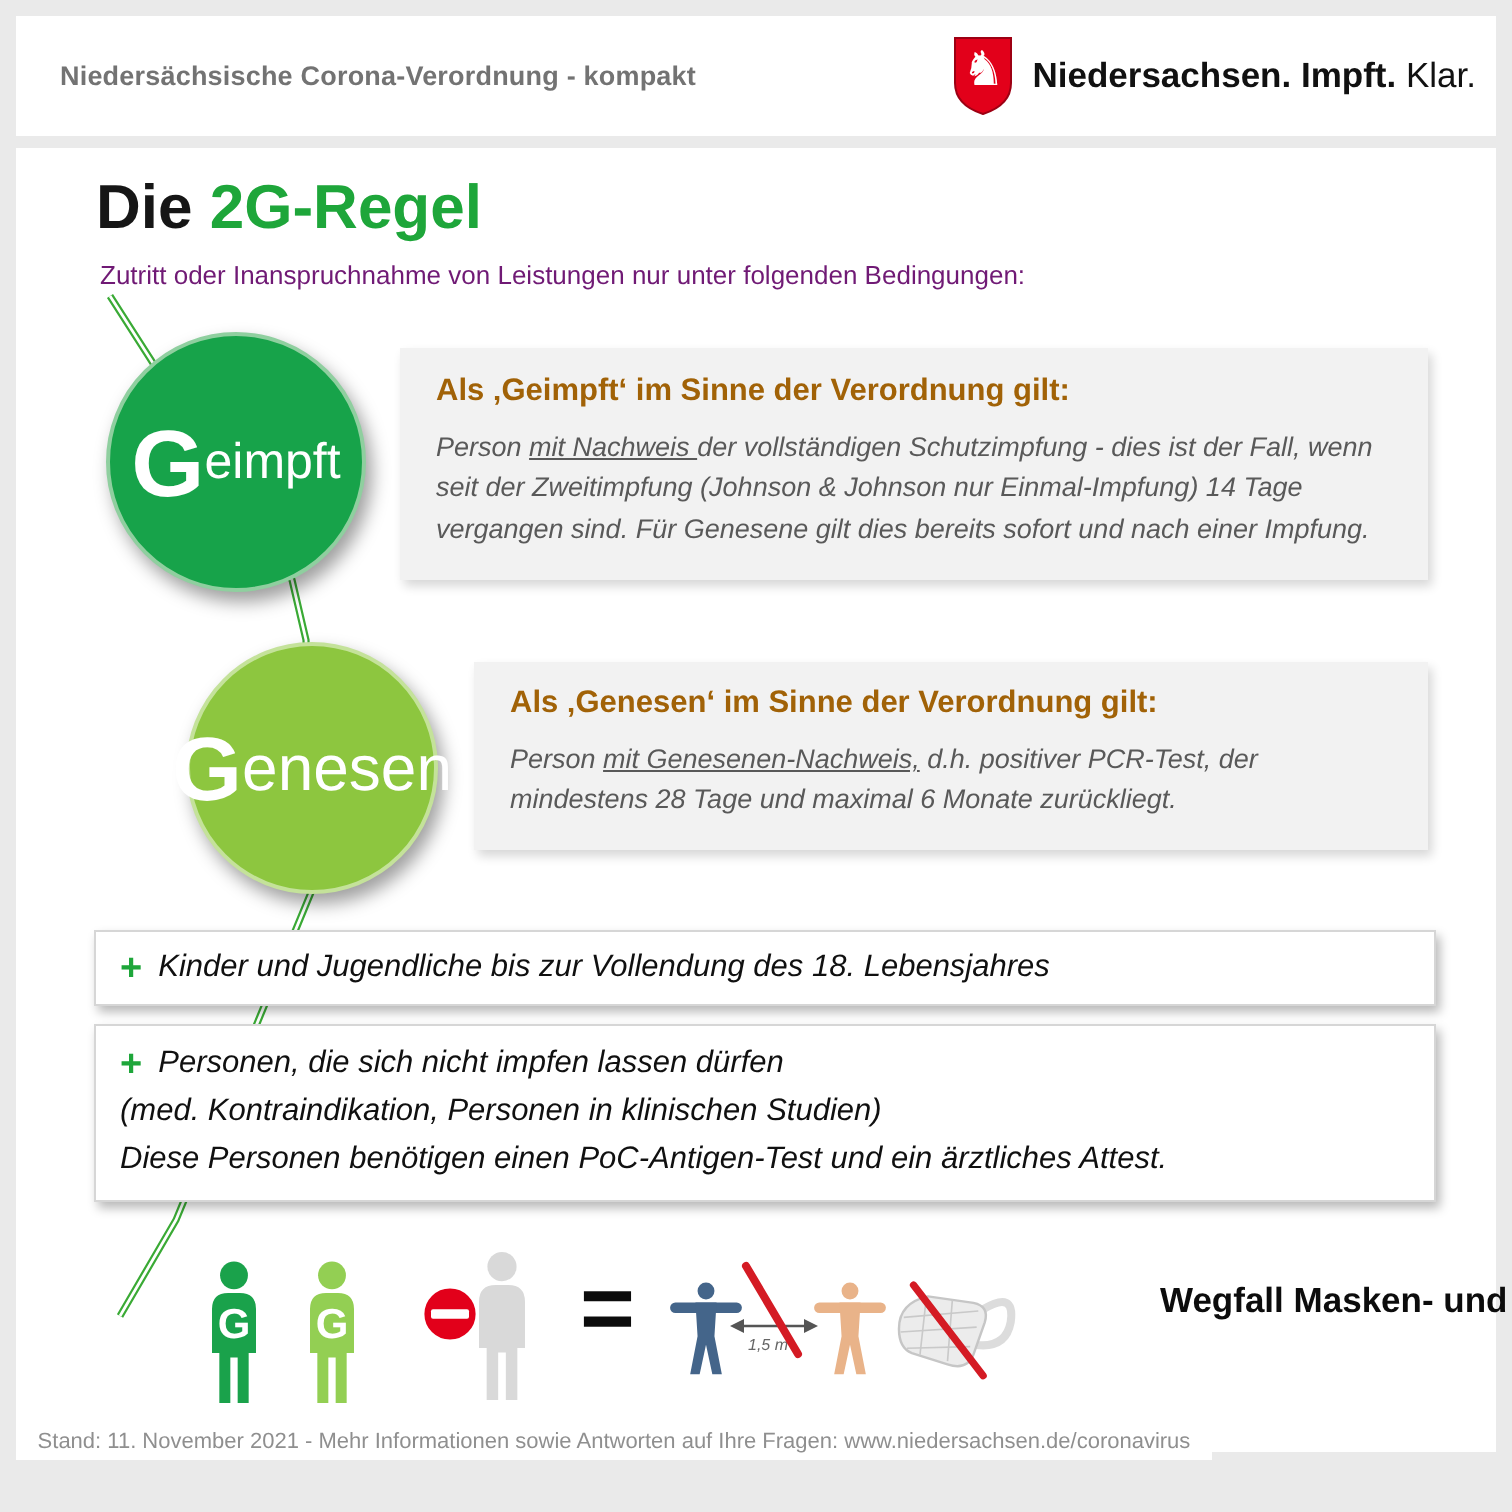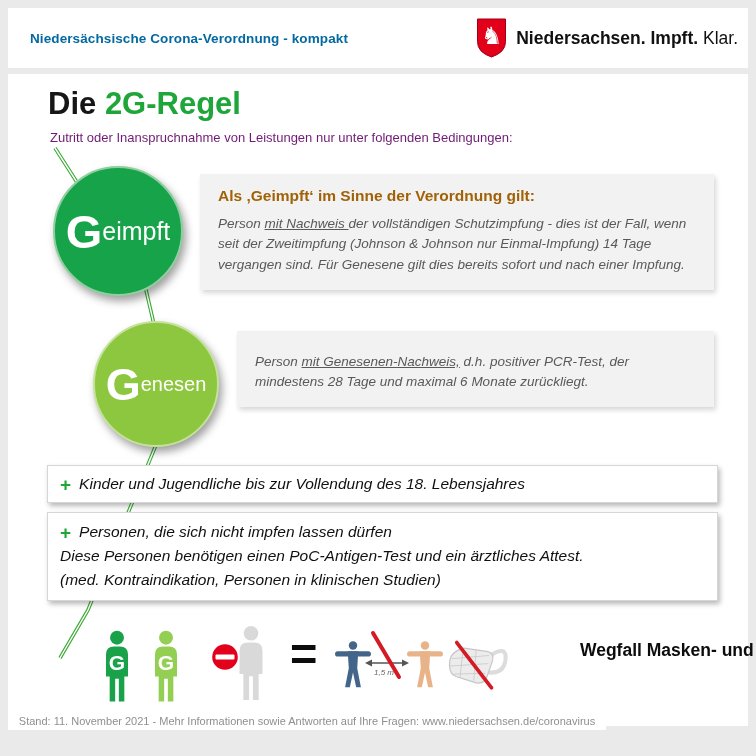--- a/index.html
+++ b/index.html
@@ -8,21 +8,21 @@
     background:#eaeaea;
     font-family:"Liberation Sans",sans-serif;
     overflow:hidden;
   }
   .card{position:absolute;background:#ffffff;}
 
   
   .header{left:8px;top:8px;width:740px;height:60px;}
   .header-title{
     position:absolute;left:22px;top:50%;transform:translateY(-50%);
-    font-size:13.5px;font-weight:bold;color:#0369a1;letter-spacing:.1px;
+    font-size:13.5px;font-weight:bold;color:#737373;letter-spacing:.1px;
   }
   .brand{position:absolute;right:10px;top:50%;transform:translateY(-50%);
     display:flex;align-items:center;gap:9px;}
   .shield{width:31px;height:41px;position:relative;}
   .shield svg{width:100%;height:100%;display:block;}
   .horse-glyph{
     position:absolute;left:50%;top:45%;transform:translate(-50%,-50%);
     color:#ffffff;font-size:24px;line-height:1;
   }
   .brand-text{font-size:17.5px;color:#111;white-space:nowrap;}
@@ -47,21 +47,21 @@
   }
   .circle .big{font-weight:bold;line-height:1;}
   .circle .rest{line-height:1;}
   .circle-g1{left:45px;top:92px;width:126px;height:126px;
     background:#17a34a;border:2px solid #8fcf9f;}
   .circle-g1 .big{font-size:47px;}
   .circle-g1 .rest{font-size:25px;}
   .circle-g2{left:85px;top:247px;width:122px;height:122px;
     background:#8dc63f;border:2px solid #c4e29a;}
   .circle-g2 .big{font-size:45px;}
-  .circle-g2 .rest{font-size:20px;}
+  .circle-g2 .rest{font-size:32px;}
 
   .graybox{position:absolute;background:#f2f2f2;box-shadow:2px 3px 5px rgba(0,0,0,.16);}
   .graybox h2{margin:0;font-size:15.5px;font-weight:bold;color:#a16207;}
   .graybox p{margin:9px 0 0 0;font-size:13.5px;font-style:italic;color:#595959;line-height:1.5;}
   .graybox .u{text-decoration:underline;}
   .gb1{left:192px;top:100px;width:478px;padding:13px 18px 15px 18px;}
   .gb2{left:229px;top:257px;width:441px;padding:12px 18px 14px 18px;}
 
   .whitebox{position:absolute;background:#fff;border:1px solid #d6d6d6;
     box-shadow:2px 3px 5px rgba(0,0,0,.28);
@@ -123,38 +123,39 @@
   <section class="graybox gb1">
     <h2>Als ‚Geimpft‘ im Sinne der Verordnung gilt:</h2>
     <p><span>Person </span><span class="u">mit Nachweis </span><span>der vollständigen Schutzimpfung - dies ist der Fall, wenn seit der Zweitimpfung (Johnson &amp; Johnson nur Einmal-Impfung) 14 Tage vergangen sind. Für Genesene gilt dies bereits sofort und nach einer Impfung.</span></p>
   </section>
 
   <div class="circle circle-g2">
     <span class="big">G</span>
       <span class="rest">enesen</span>
   </div>
   <section class="graybox gb2">
+    <h2>Als ‚Genesen‘ im Sinne der Verordnung gilt:</h2>
     <p><span>Person </span><span class="u">mit Genesenen-Nachweis,</span><span> d.h. positiver PCR-Test, der mindestens 28 Tage und maximal 6 Monate zurückliegt.</span></p>
   </section>
 
   <section class="whitebox wb1">
     <span class="plus">+</span>
     <span>Kinder und Jugendliche bis zur Vollendung des 18. Lebensjahres</span>
   </section>
 
   <section class="whitebox wb2">
     <div class="wline">
       <span class="plus">+</span>
       <span>Personen, die sich nicht impfen lassen dürfen</span>
     </div>
     <div class="wline">
+      <span>(med. Kontraindikation, Personen in klinischen Studien)</span>
+    </div>
+    <div class="wline">
       <span>Diese Personen benötigen einen PoC-Antigen-Test und ein ärztliches Attest.</span>
-    </div>
-    <div class="wline">
-      <span>(med. Kontraindikation, Personen in klinischen Studien)</span>
     </div>
   </section>
 
   <div class="eq-item" style="left:87px;top:554px;width:44px;height:78px;">
     <svg viewBox="0 0 60 100" width="44" height="78">
       <circle cx="30" cy="10" r="9.5" fill="#1aa24b"></circle>
       <path d="M15 33 Q15 22 26 22 L34 22 Q45 22 45 33 L45 63 L40 63 L40 97 L32.5 97 L32.5 66 L27.5 66 L27.5 97 L20 97 L20 63 L15 63 Z" fill="#1aa24b"></path>
     </svg>
     <span class="g-overlay">G</span>
   </div>

